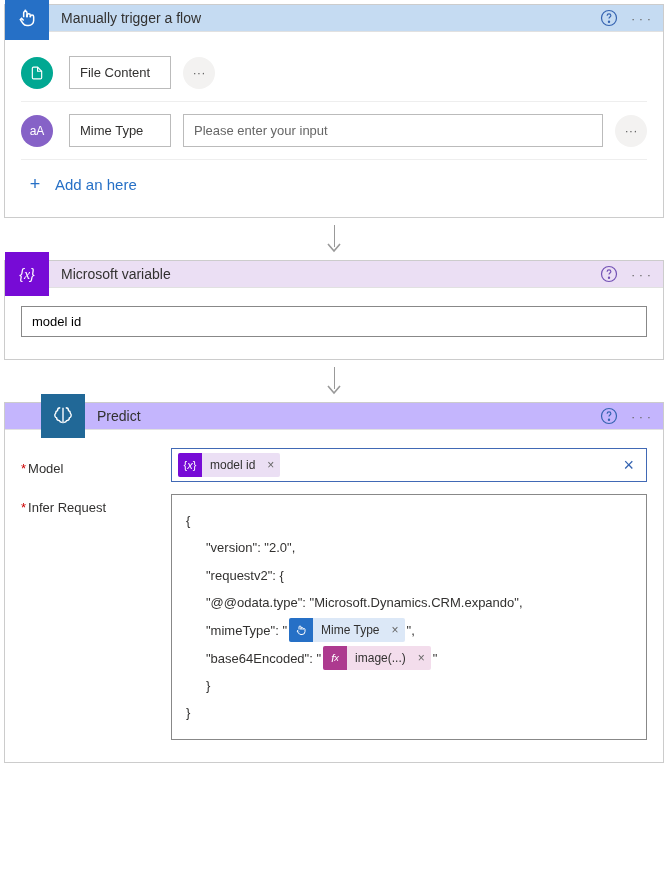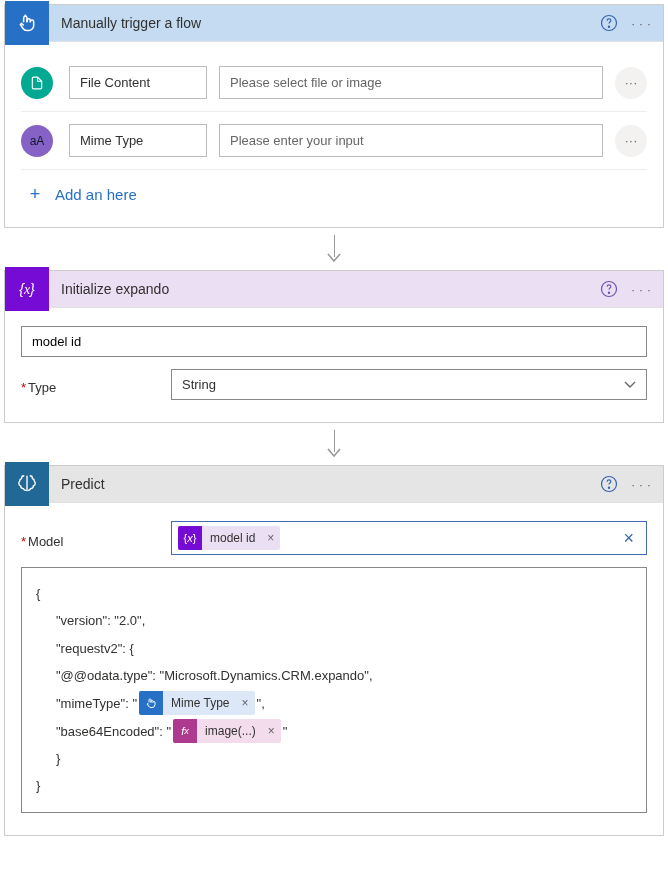--- a/index.html
+++ b/index.html
@@ -1,50 +1,50 @@
 <!DOCTYPE html>
 <html><head>
 <meta charset="utf-8">
 <style>
 * { box-sizing: border-box; margin: 0; padding: 0; }
 body { font-family: "Segoe UI", Arial, sans-serif; font-size: 13px; background: #fff; color: #323130; padding: 4px; width: 668px; }
 .card { border: 1px solid #ccc; background: #fff; margin-bottom: 0; }
-.card-header { display: flex; align-items: center; padding: 0; height: 36px; }
+.card-header { display: flex; align-items: center; padding: 0; height: 26px; }
 .card-header .icon-box { width: 44px; height: 44px; display: flex; align-items: center; justify-content: center; flex-shrink: 0; }
 .card-header .title { flex: 1; font-size: 14px; padding-left: 12px; }
 .card-header .help, .card-header .more { width: 32px; height: 32px; display: flex; align-items: center; justify-content: center; color: #666; cursor: pointer; }
 .card-header .more { margin-right: 6px; }
 .card-body { padding: 12px 16px 16px 16px; border-top: 1px solid #e1e1e1; }
 
 
 .trigger-header { background: #c5dbf2; }
 .trigger-icon { background: #2670c6; color: #fff; }
 .input-row { display: flex; align-items: center; padding: 12px 0; border-bottom: 1px solid #eee; }
 .input-row:last-of-type { border-bottom: 1px solid #eee; }
-.circle-icon { width: 32px; height: 32px; border-radius: 50%; display: flex; align-items: center; justify-content: center; color: #0f172a; font-size: 14px; flex-shrink: 0; }
+.circle-icon { width: 32px; height: 32px; border-radius: 50%; display: flex; align-items: center; justify-content: center; color: #ffffff; font-size: 14px; flex-shrink: 0; }
 .circle-teal { background: #01a892; }
 .circle-purple { background: #8662c7; }
-.label-box { width: 138px; border: 1px solid #bbb; padding: 8px 10px; margin-left: 16px; font-size: 13px; }
+.label-box { width: 102px; border: 1px solid #bbb; padding: 8px 10px; margin-left: 16px; font-size: 13px; }
 .value-box { flex: 1; border: 1px solid #bbb; padding: 8px 10px; margin-left: 12px; color: #666; font-size: 13px; }
 .dots-btn { width: 32px; height: 32px; border-radius: 50%; background: #f3f2f1; display: flex; align-items: center; justify-content: center; margin-left: 12px; color: #666; cursor: pointer; flex-shrink: 0; }
 .add-input { display: flex; align-items: center; padding: 14px 0 6px 4px; color: #2670c6; font-size: 15px; cursor: pointer; }
 .add-input .plus { width: 20px; text-align: center; margin-right: 10px; font-size: 18px; font-weight: 300; }
 
 
 .var-header { background: #ebdff4; }
 .var-icon { background: #770bd6; color: #fff; }
 .field-row { display: flex; align-items: center; padding: 6px 0; }
 .field-label { width: 150px; font-size: 13px; padding-top: 6px; }
 .required::before { content: "*"; color: #c00; margin-right: 2px; }
 .field-input { flex: 1; border: 1px solid #888; padding: 7px 10px; font-size: 13px; }
 .select-wrap { flex: 1; border: 1px solid #888; display: flex; align-items: center; padding: 7px 10px; justify-content: space-between; }
 .chevron { color: #666; }
 
 
-.predict-header { background: #e5e5e5; }
+.predict-header { background: #c4b5fd; padding-left: 36px; }
 .predict-icon { background: #216897; color: #fff; }
 .model-field { flex: 1; border: 1px solid #4169b5; display: flex; align-items: center; padding: 4px 6px; justify-content: space-between; }
 .token { display: inline-flex; align-items: center; border-radius: 2px; font-size: 12px; height: 24px; }
 .token .tk-icon { width: 24px; height: 24px; display: flex; align-items: center; justify-content: center; color: #fff; font-size: 11px; border-top-left-radius: 2px; border-bottom-left-radius: 2px; }
 .token .tk-label { padding: 0 6px 0 8px; }
 .token .tk-x { padding: 0 6px; color: #666; cursor: pointer; }
 .token-var { background: #ebdff4; }
 .token-var .tk-icon { background: #770bd6; }
 .token-mime { background: #dce8f7; }
 .token-mime .tk-icon { background: #2670c6; }
@@ -88,21 +88,20 @@
   </div>
   <div class="card-body">
     <div class="input-row">
       <div class="circle-icon circle-teal">
         <svg width="14" height="14" viewBox="0 0 24 24" fill="none" stroke="#fff" stroke-width="2">
             <path d="M13 2H6a2 2 0 00-2 2v16a2 2 0 002 2h12a2 2 0 002-2V9l-7-7z"></path>
             <path d="M13 2v7h7"></path>
           </svg>
       </div>
       <div class="label-box">File Content</div>
-      <div class="value-box">Please select file or image</div>
       <div class="dots-btn">···</div>
     </div>
     <div class="input-row">
       <div class="circle-icon circle-purple">
         <span style="font-size:12px;">aA</span>
       </div>
       <div class="label-box">Mime Type</div>
       <div class="value-box">Please enter your input</div>
       <div class="dots-btn">···</div>
     </div>
@@ -118,44 +117,33 @@
   <svg class="arrowhead" width="14" height="10" viewBox="0 0 14 10">
       <path d="M1 1 L7 8 L13 1" fill="none" stroke="#999" stroke-width="1.6"></path>
     </svg>
 </div>
 
 <div class="card">
   <div class="card-header var-header">
     <div class="icon-box var-icon">
       <span style="font-style:italic;font-size:14px;">{<span style="font-family:serif;">x</span>}</span>
     </div>
-    <div class="title">Initialize expando</div>
+    <div class="title">Microsoft variable</div>
     <div class="help">
         <svg width="18" height="18" viewBox="0 0 24 24" fill="none" stroke="#7352b5" stroke-width="1.6">
           <circle cx="12" cy="12" r="10"></circle>
           <path d="M9.5 9a2.5 2.5 0 015 0c0 1.5-2.5 2-2.5 3.5"></path>
           <circle cx="12" cy="17" r="0.8" fill="#7352b5"></circle>
         </svg>
       </div>
     <div class="more">· · ·</div>
   </div>
   <div class="card-body">
     <div class="field-row">
       <input class="field-input" value="model id" style="">
-    </div>
-    <div class="field-row">
-      <div class="field-label required">Type</div>
-      <div class="select-wrap">
-        <span>String</span>
-        <span class="chevron">
-            <svg width="12" height="8" viewBox="0 0 12 8">
-              <path d="M1 1 L6 6 L11 1" fill="none" stroke="#666" stroke-width="1.4"></path>
-            </svg>
-          </span>
-      </div>
     </div>
   </div>
 </div>
 
 <div class="connector">
   <div class="line"></div>
   <svg class="arrowhead" width="14" height="10" viewBox="0 0 14 10">
       <path d="M1 1 L7 8 L13 1" fill="none" stroke="#999" stroke-width="1.6"></path>
     </svg>
 </div>
@@ -183,20 +171,21 @@
       <div class="model-field">
         <span class="token token-var">
           <span class="tk-icon">{<i>x</i>}</span>
           <span class="tk-label">model id</span>
           <span class="tk-x">×</span>
         </span>
         <span class="clear-x">×</span>
       </div>
     </div>
     <div class="field-row" style="align-items:flex-start;">
+      <div class="field-label required">Infer Request</div>
       <div class="code-box">
         <div>{</div>
         <div class="ind1">"version": "2.0",</div>
         <div class="ind1">"requestv2": {</div>
         <div class="ind1">"@@odata.type": "Microsoft.Dynamics.CRM.expando",</div>
         <div class="tkrow">
           <span>"mimeType": "</span>
           <span class="token token-mime">
             <span class="tk-icon">
                 <svg width="12" height="12" viewBox="0 0 24 24" fill="none" stroke="#fff" stroke-width="2">

